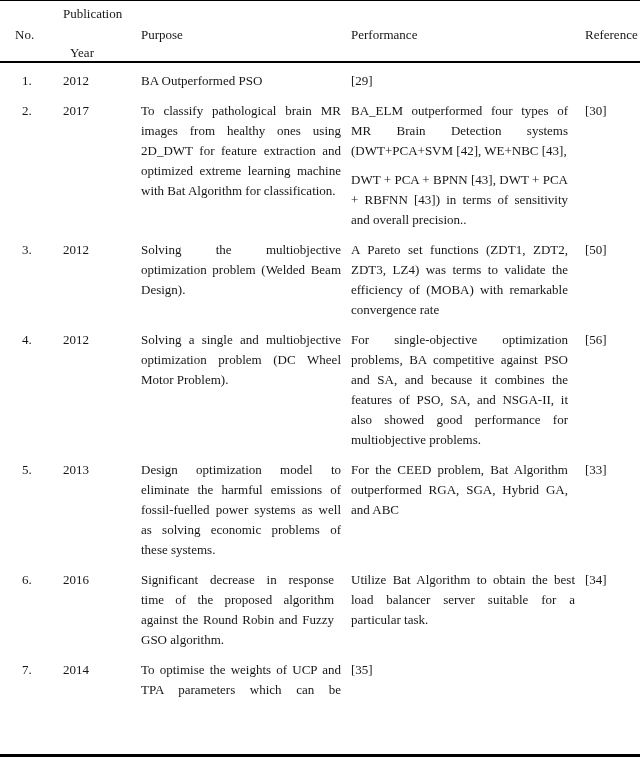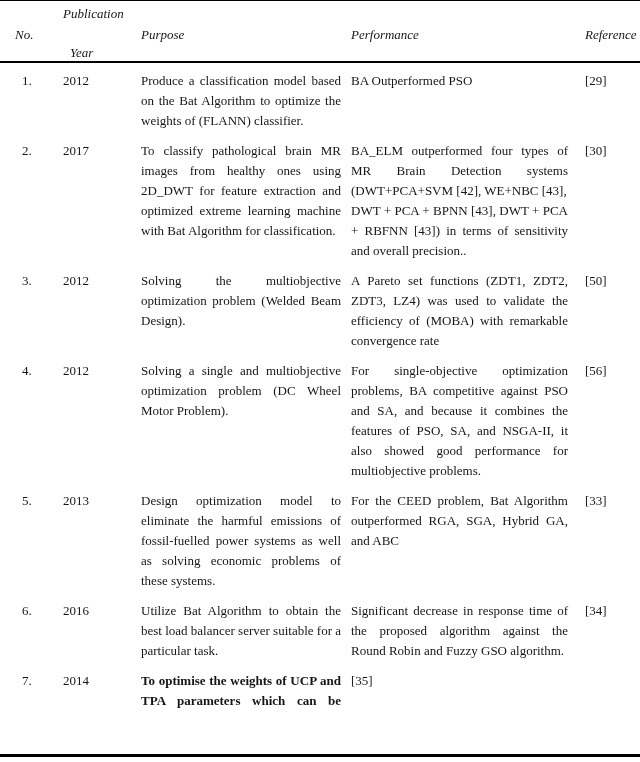--- a/index.html
+++ b/index.html
@@ -19,42 +19,42 @@
 
   
   .thead {
     box-sizing: border-box;
     border-top: 1px solid #000;
     border-bottom: 2.5px solid #000;
     height: 63px;
     align-items: center;
     font-size: 13px;
   }
-  .thead .h-cell { line-height: 15px; font-style: italic; }
+  .thead .h-cell { line-height: 15px; }
   .h-no   { padding-left: 15px; align-self: center; }
   .h-year {
     align-self: stretch;
     display: flex; flex-direction: column; justify-content: space-between;
     padding: 5px 0 8px 0;
   }
   .h-year .yr-line2 { padding-left: 7px; margin-top: 24px; }
   .h-purpose, .h-performance, .h-reference { align-self: center; }
 
   
   .tbody { padding-top: 8px; }
   .t-row { margin-bottom: 10px; font-size: 13px; line-height: 20px; }
   .cell  { box-sizing: border-box; }
   .c-no   { padding-left: 22px; }
   .c-year { padding-left: 0; }
   .c-purpose     { padding-right: 10px; text-align: justify; }
   .c-performance { padding-right: 17px; text-align: justify; }
   .c-reference   { padding-left: 0; }
   .cell p { margin: 0; }
-  .cell p + p { }
-  .just-last { text-align-last: justify; font-weight: bold; }
+  .cell p + p { margin-top: 9px; }
+  .just-last { text-align-last: justify; }
 
   .bottom-rule {
     position: absolute; left: 0; top: 754px;
     width: 640px; height: 3px; background: #000;
   }
 </style>
 </head>
 <body>
 
 <div class="page">
@@ -68,23 +68,20 @@
     <div class="h-cell h-purpose">Purpose</div>
     <div class="h-cell h-performance">Performance</div>
     <div class="h-cell h-reference">Reference</div>
   </div>
 
   <div class="tbody">
 
     <div class="grid-row t-row">
       <div class="cell c-no">1.</div>
       <div class="cell c-year">2012</div>
-      <div class="cell c-purpose">
-          <p>Produce a classification model based on the Bat Algorithm to optimize the weights of (FLANN) classifier.</p>
-        </div>
       <div class="cell c-performance">
           <p>BA Outperformed PSO</p>
         </div>
       <div class="cell c-reference">[29]</div>
     </div>
 
     <div class="grid-row t-row">
       <div class="cell c-no">2.</div>
       <div class="cell c-year">2017</div>
       <div class="cell c-purpose">
@@ -97,21 +94,21 @@
       <div class="cell c-reference">[30]</div>
     </div>
 
     <div class="grid-row t-row">
       <div class="cell c-no">3.</div>
       <div class="cell c-year">2012</div>
       <div class="cell c-purpose">
           <p>Solving the multiobjective optimization problem (Welded Beam Design).</p>
         </div>
       <div class="cell c-performance">
-          <p>A Pareto set functions (ZDT1, ZDT2, ZDT3, LZ4) was used to validate the efficiency of (MOBA) with remarkable convergence rate</p>
+          <p>A Pareto set functions (ZDT1, ZDT2, ZDT3, LZ4) was terms to validate the efficiency of (MOBA) with remarkable convergence rate</p>
         </div>
       <div class="cell c-reference">[50]</div>
     </div>
 
     <div class="grid-row t-row">
       <div class="cell c-no">4.</div>
       <div class="cell c-year">2012</div>
       <div class="cell c-purpose">
           <p>Solving a single and multiobjective optimization problem (DC Wheel Motor Problem).</p>
         </div>
@@ -129,25 +126,25 @@
         </div>
       <div class="cell c-performance">
           <p>For the CEED problem, Bat Algorithm outperformed RGA, SGA, Hybrid GA, and ABC</p>
         </div>
       <div class="cell c-reference">[33]</div>
     </div>
 
     <div class="grid-row t-row">
       <div class="cell c-no">6.</div>
       <div class="cell c-year">2016</div>
+      <div class="cell c-performance">
+          <p>Significant decrease in response time of the proposed algorithm against the Round Robin and Fuzzy GSO algorithm.</p>
+        </div>
       <div class="cell c-purpose">
           <p>Utilize Bat Algorithm to obtain the best load balancer server suitable for a particular task.</p>
-        </div>
-      <div class="cell c-performance">
-          <p>Significant decrease in response time of the proposed algorithm against the Round Robin and Fuzzy GSO algorithm.</p>
         </div>
       <div class="cell c-reference">[34]</div>
     </div>
 
     <div class="grid-row t-row">
       <div class="cell c-no">7.</div>
       <div class="cell c-year">2014</div>
       <div class="cell c-purpose just-last">
           <p>To optimise the weights of UCP and TPA parameters which can be</p>
         </div>

